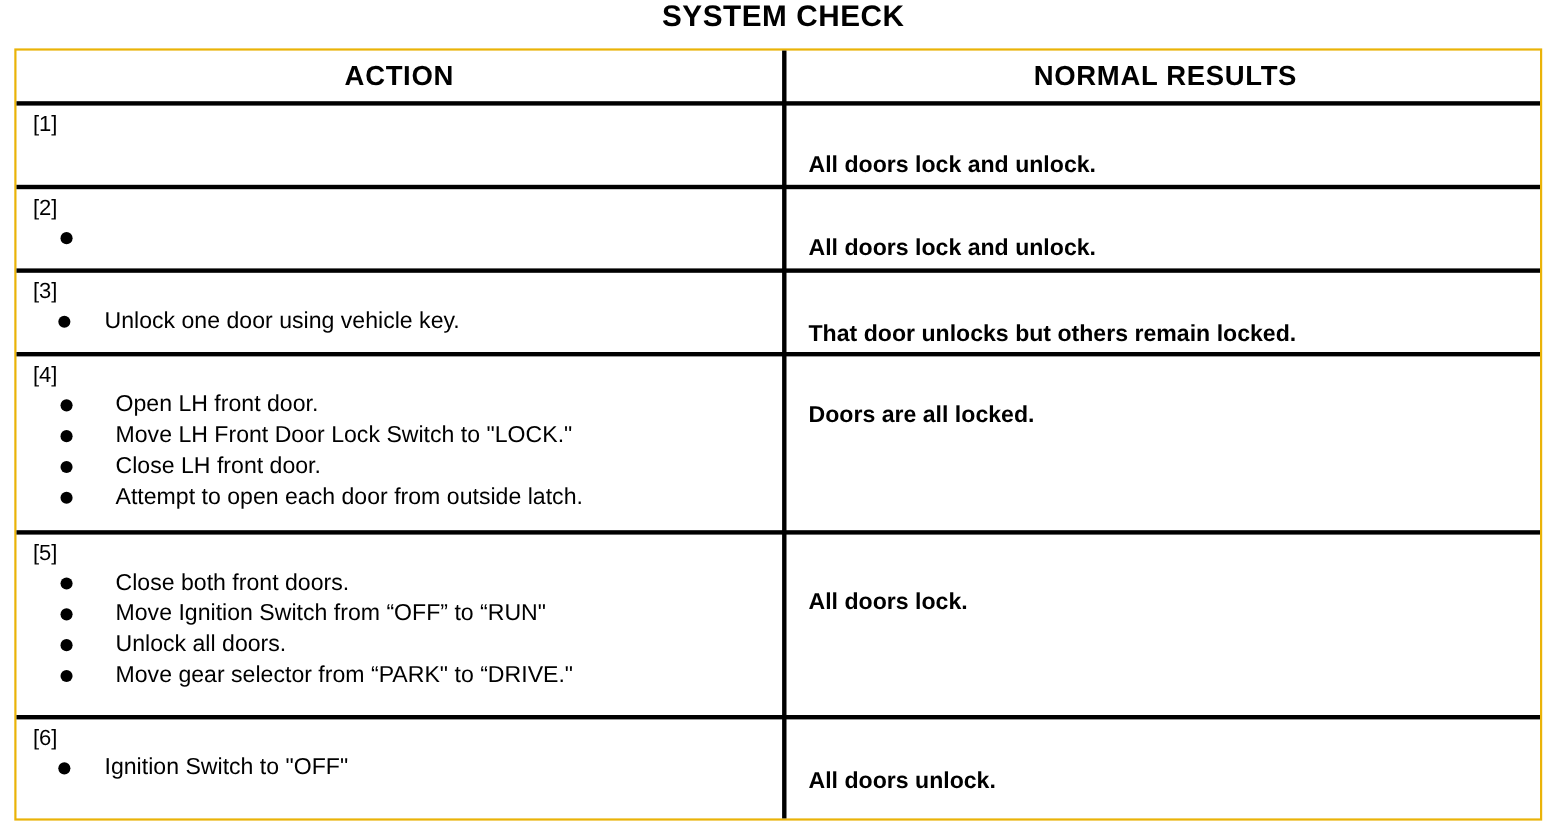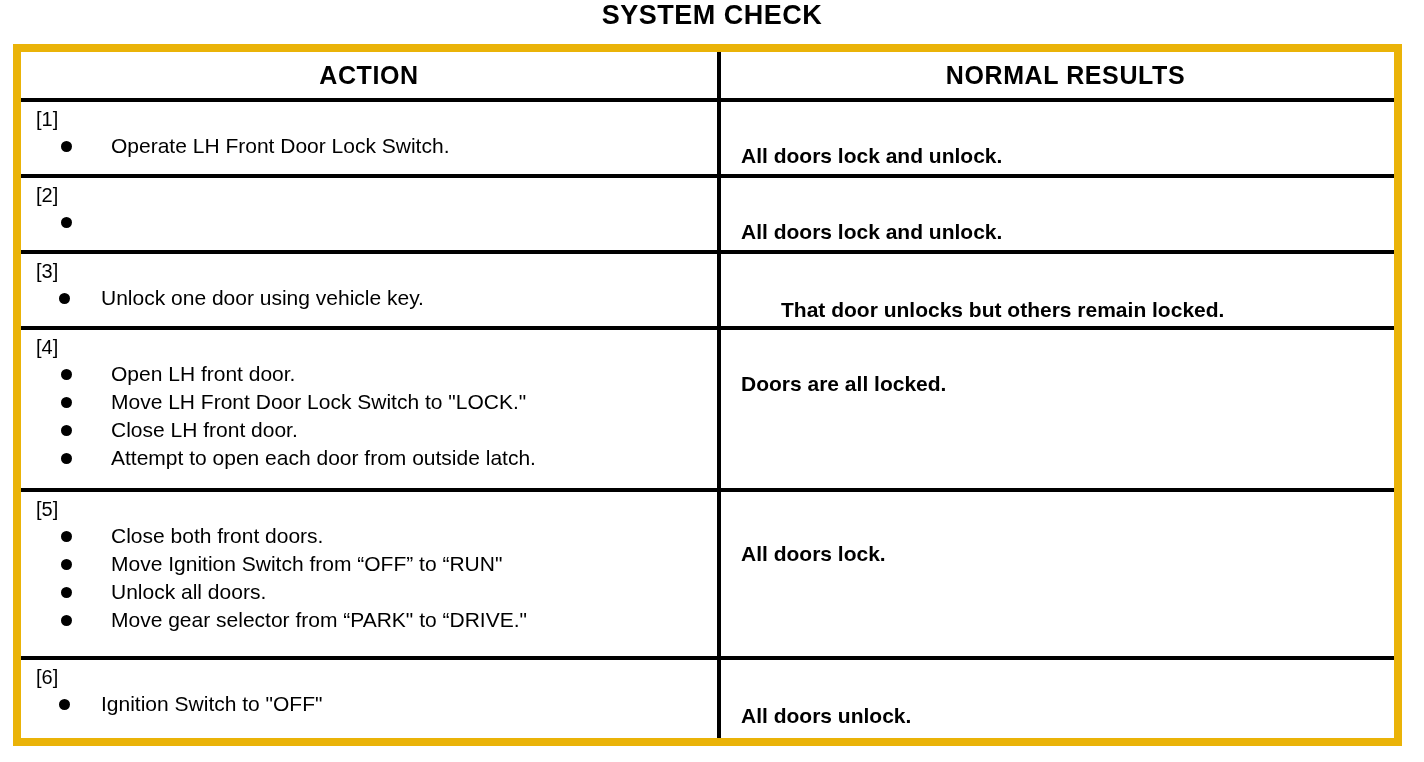--- a/index.html
+++ b/index.html
@@ -36,21 +36,21 @@
     line-height: 34px;
   }
 
   
   .check-table {
     position: absolute;
     left: 13px;
     top: 44px;
     width: 1389px;    
     height: 702px;    
-    border: 8px solid #eab308;
+    border: 2px solid #eab308;
     box-sizing: border-box;
     background: #fff;
   }
 
   .table-inner {
     position: relative;
     width: 100%;
     height: 100%;
   }
 
@@ -170,23 +170,20 @@
 
       <div class="row hdr-row">
         <div class="hdr-cell hdr-action">ACTION</div>
         <div class="hdr-cell hdr-results">NORMAL RESULTS</div>
       </div>
       <div class="row-sep" style="top:46px;"></div>
 
       <div class="body-row" style="top:50px; height:72px;">
         <div class="cell-action">
           <span class="step-num">[1]</span>
-          <ul class="steps">
-            <li><span class="bullet"></span><span>Operate LH Front Door Lock Switch.</span></li>
-          </ul>
         </div>
         <div class="cell-result">
           <span class="result-text" style="margin-top:42px;">All doors lock and unlock.</span>
         </div>
       </div>
       <div class="row-sep" style="top:122px;"></div>
 
       <div class="body-row" style="top:126px; height:72px;">
         <div class="cell-action">
           <span class="step-num">[2]</span>
@@ -201,21 +198,21 @@
       <div class="row-sep" style="top:198px;"></div>
 
       <div class="body-row" style="top:202px; height:72px;">
         <div class="cell-action">
           <span class="step-num">[3]</span>
           <ul class="steps tight">
             <li><span class="bullet"></span><span>Unlock one door using vehicle key.</span></li>
           </ul>
         </div>
         <div class="cell-result">
-          <span class="result-text" style="margin-top:44px;margin-left:40px;">That door unlocks but others remain locked.</span>
+          <span class="result-text" style="margin-top:44px;">That door unlocks but others remain locked.</span>
         </div>
       </div>
       <div class="row-sep" style="top:274px;"></div>
 
       <div class="body-row" style="top:278px; height:158px;">
         <div class="cell-action">
           <span class="step-num">[4]</span>
           <ul class="steps">
             <li><span class="bullet"></span><span>Open LH front door.</span></li>
             <li><span class="bullet"></span><span>Move LH Front Door Lock Switch to "LOCK."</span></li>

